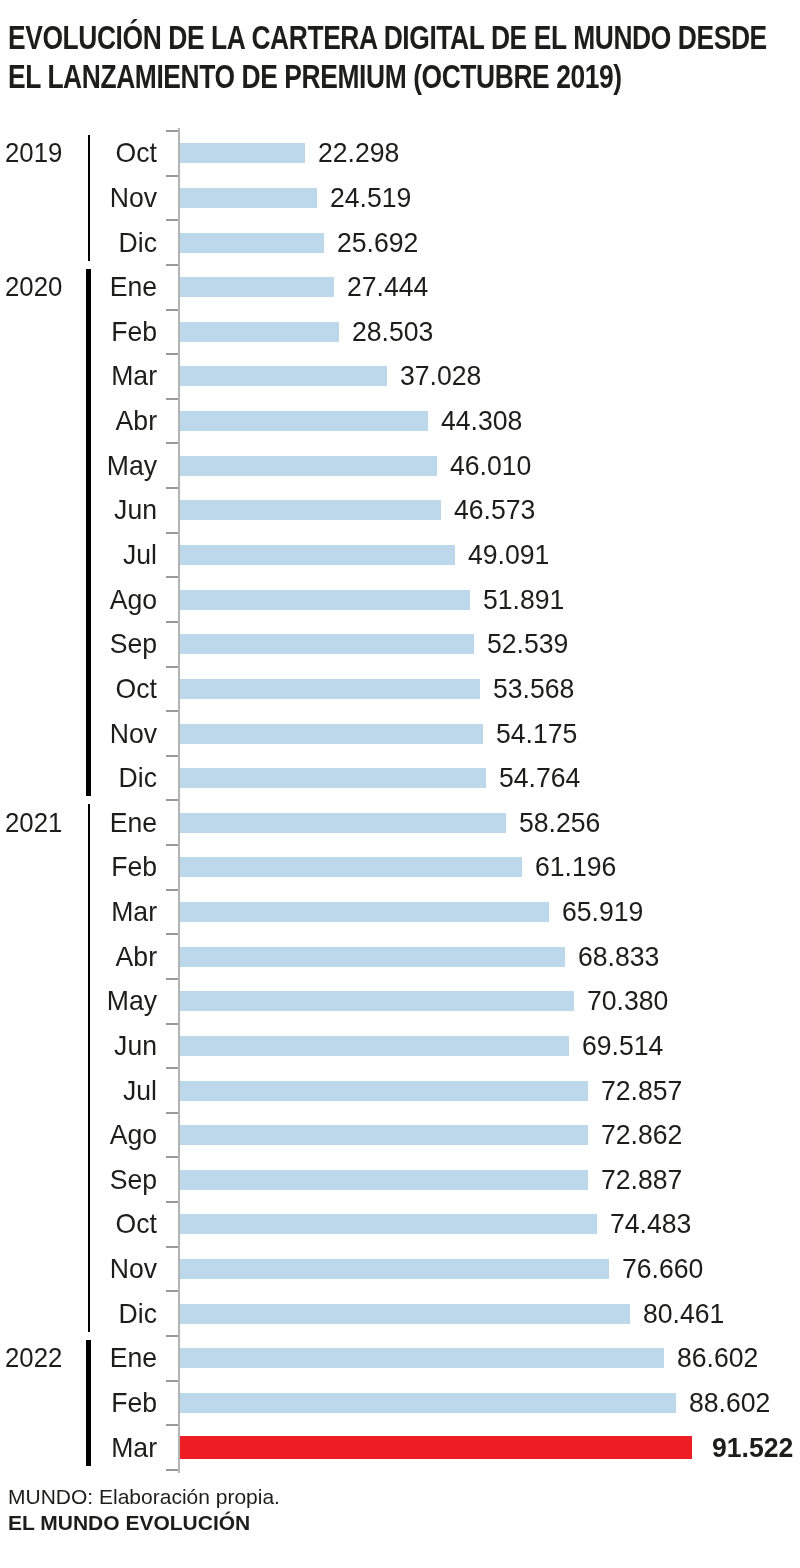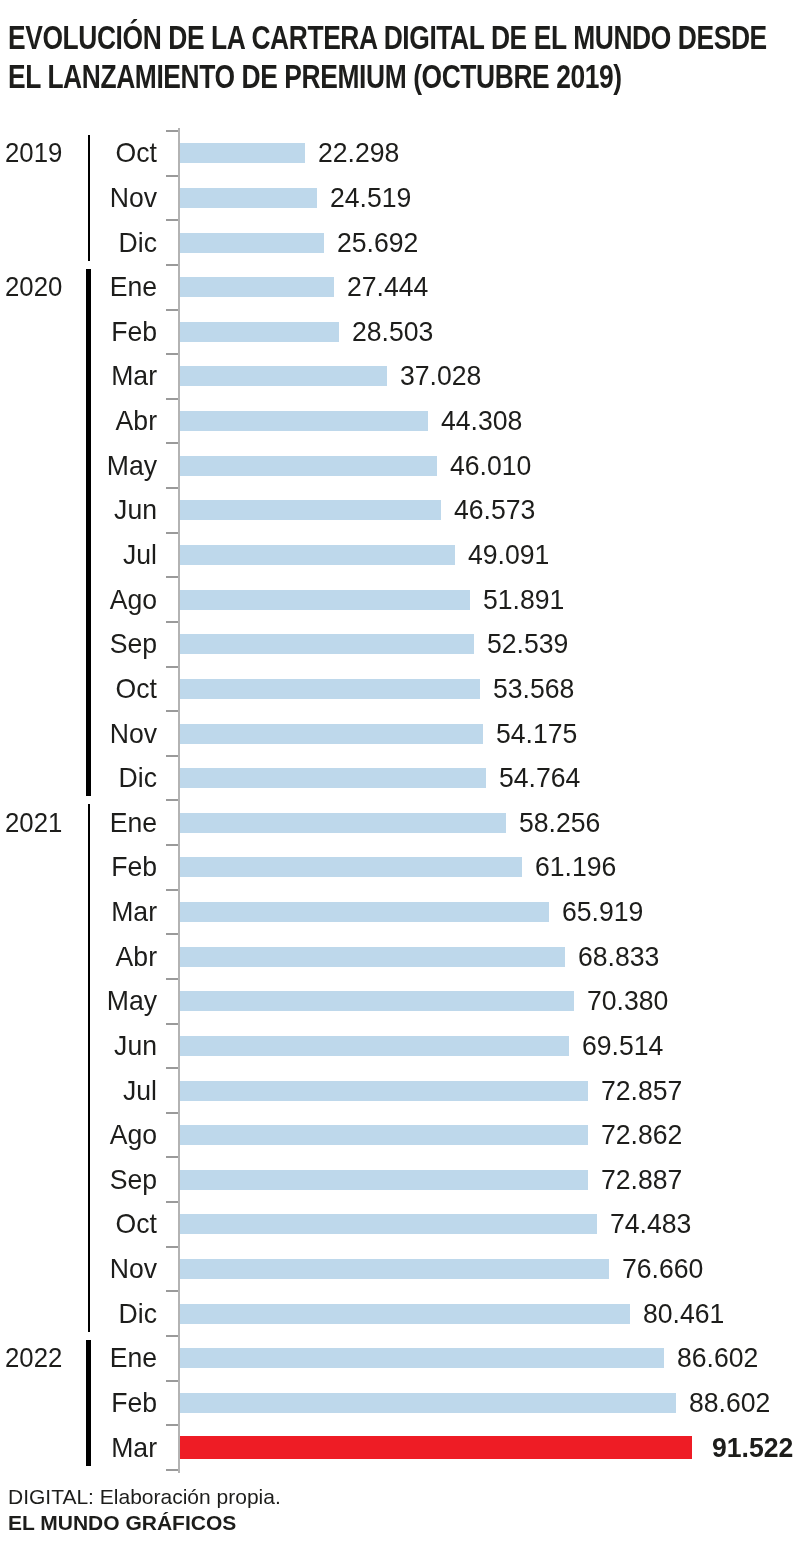--- a/index.html
+++ b/index.html
@@ -178,15 +178,15 @@
     <div class="value-label" style="left: 677px; top: 1343.33px;">86.602</div>
     <div class="month-label" style="top: 1387.95px;">Feb</div>
     <div class="bar" style="left: 180px; top: 1392.95px; width: 496px; height: 20px; background: rgb(190, 216, 235);"></div>
     <div class="value-label" style="left: 689px; top: 1387.95px;">88.602</div>
     <div class="month-label" style="top: 1432.59px;">Mar</div>
     <div class="bar" style="left: 180px; top: 1436.09px; width: 512px; height: 23px; background: rgb(238, 28, 37);"></div>
     <div class="value-label hl" style="left: 712px; top: 1432.59px;">91.522</div>
   </div>
 
 <div class="footer">
-  <div class="source">DIGITAL: Elaboración propia.</div>
-  <div class="credit">EL MUNDO GRÁFICOS</div>
+  <div class="source">MUNDO: Elaboración propia.</div>
+  <div class="credit">EL MUNDO EVOLUCIÓN</div>
 </div>
 
 </body></html>

